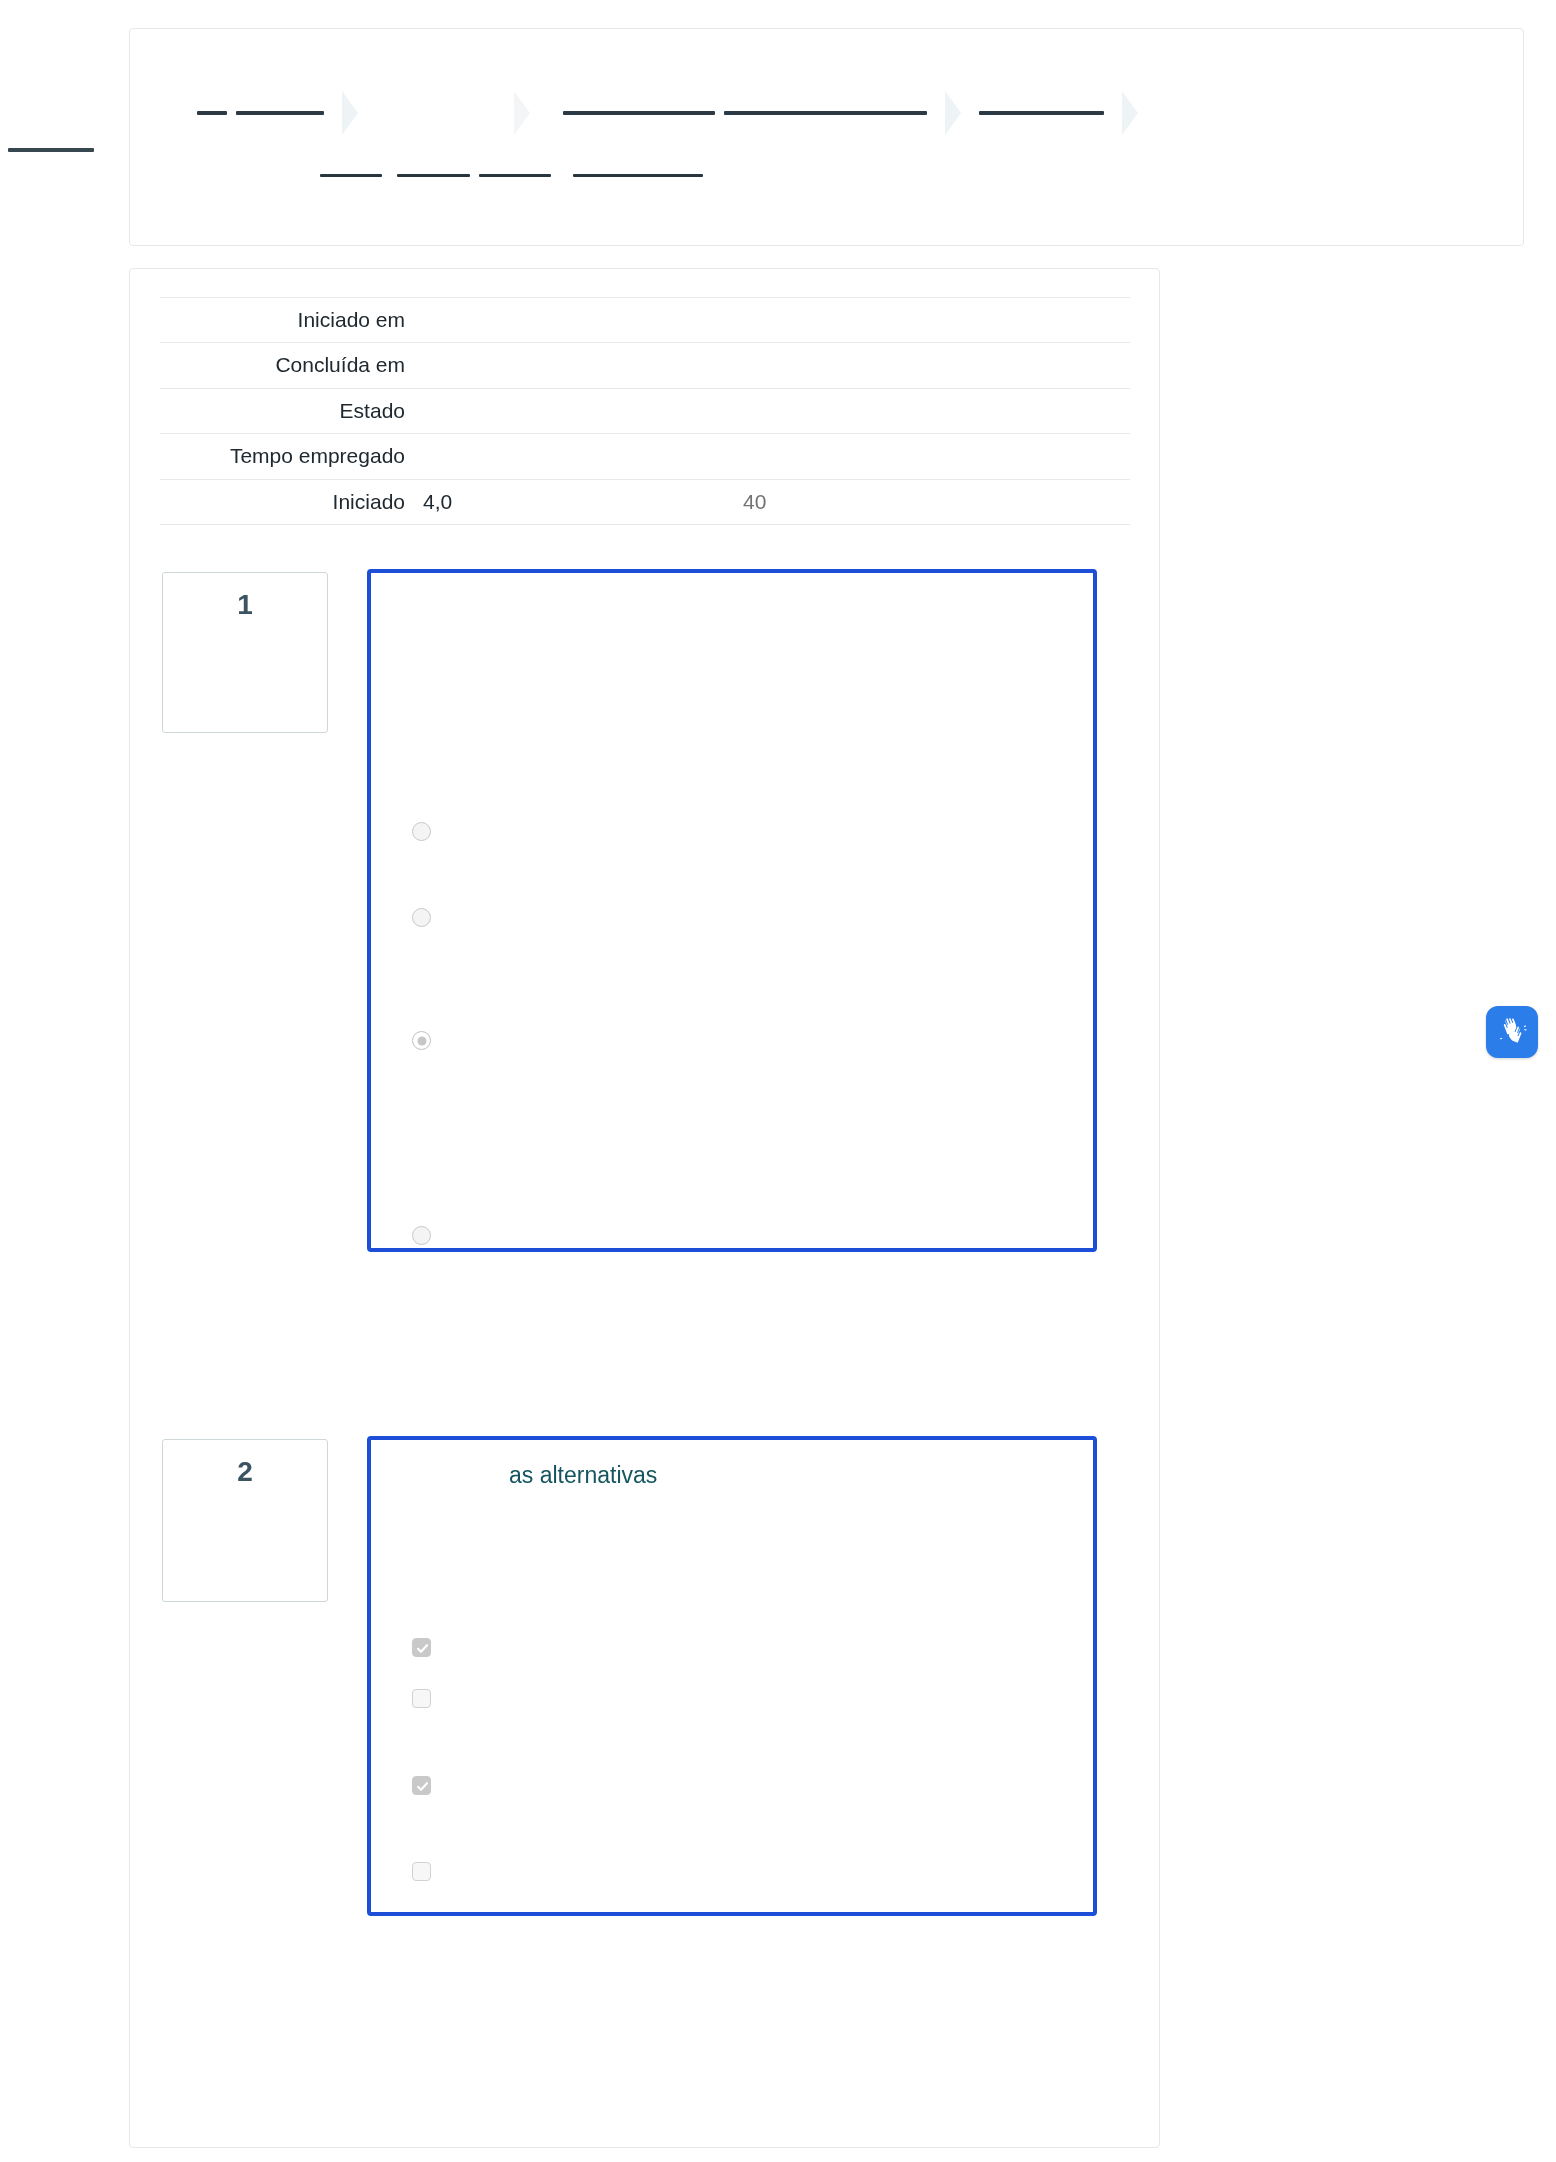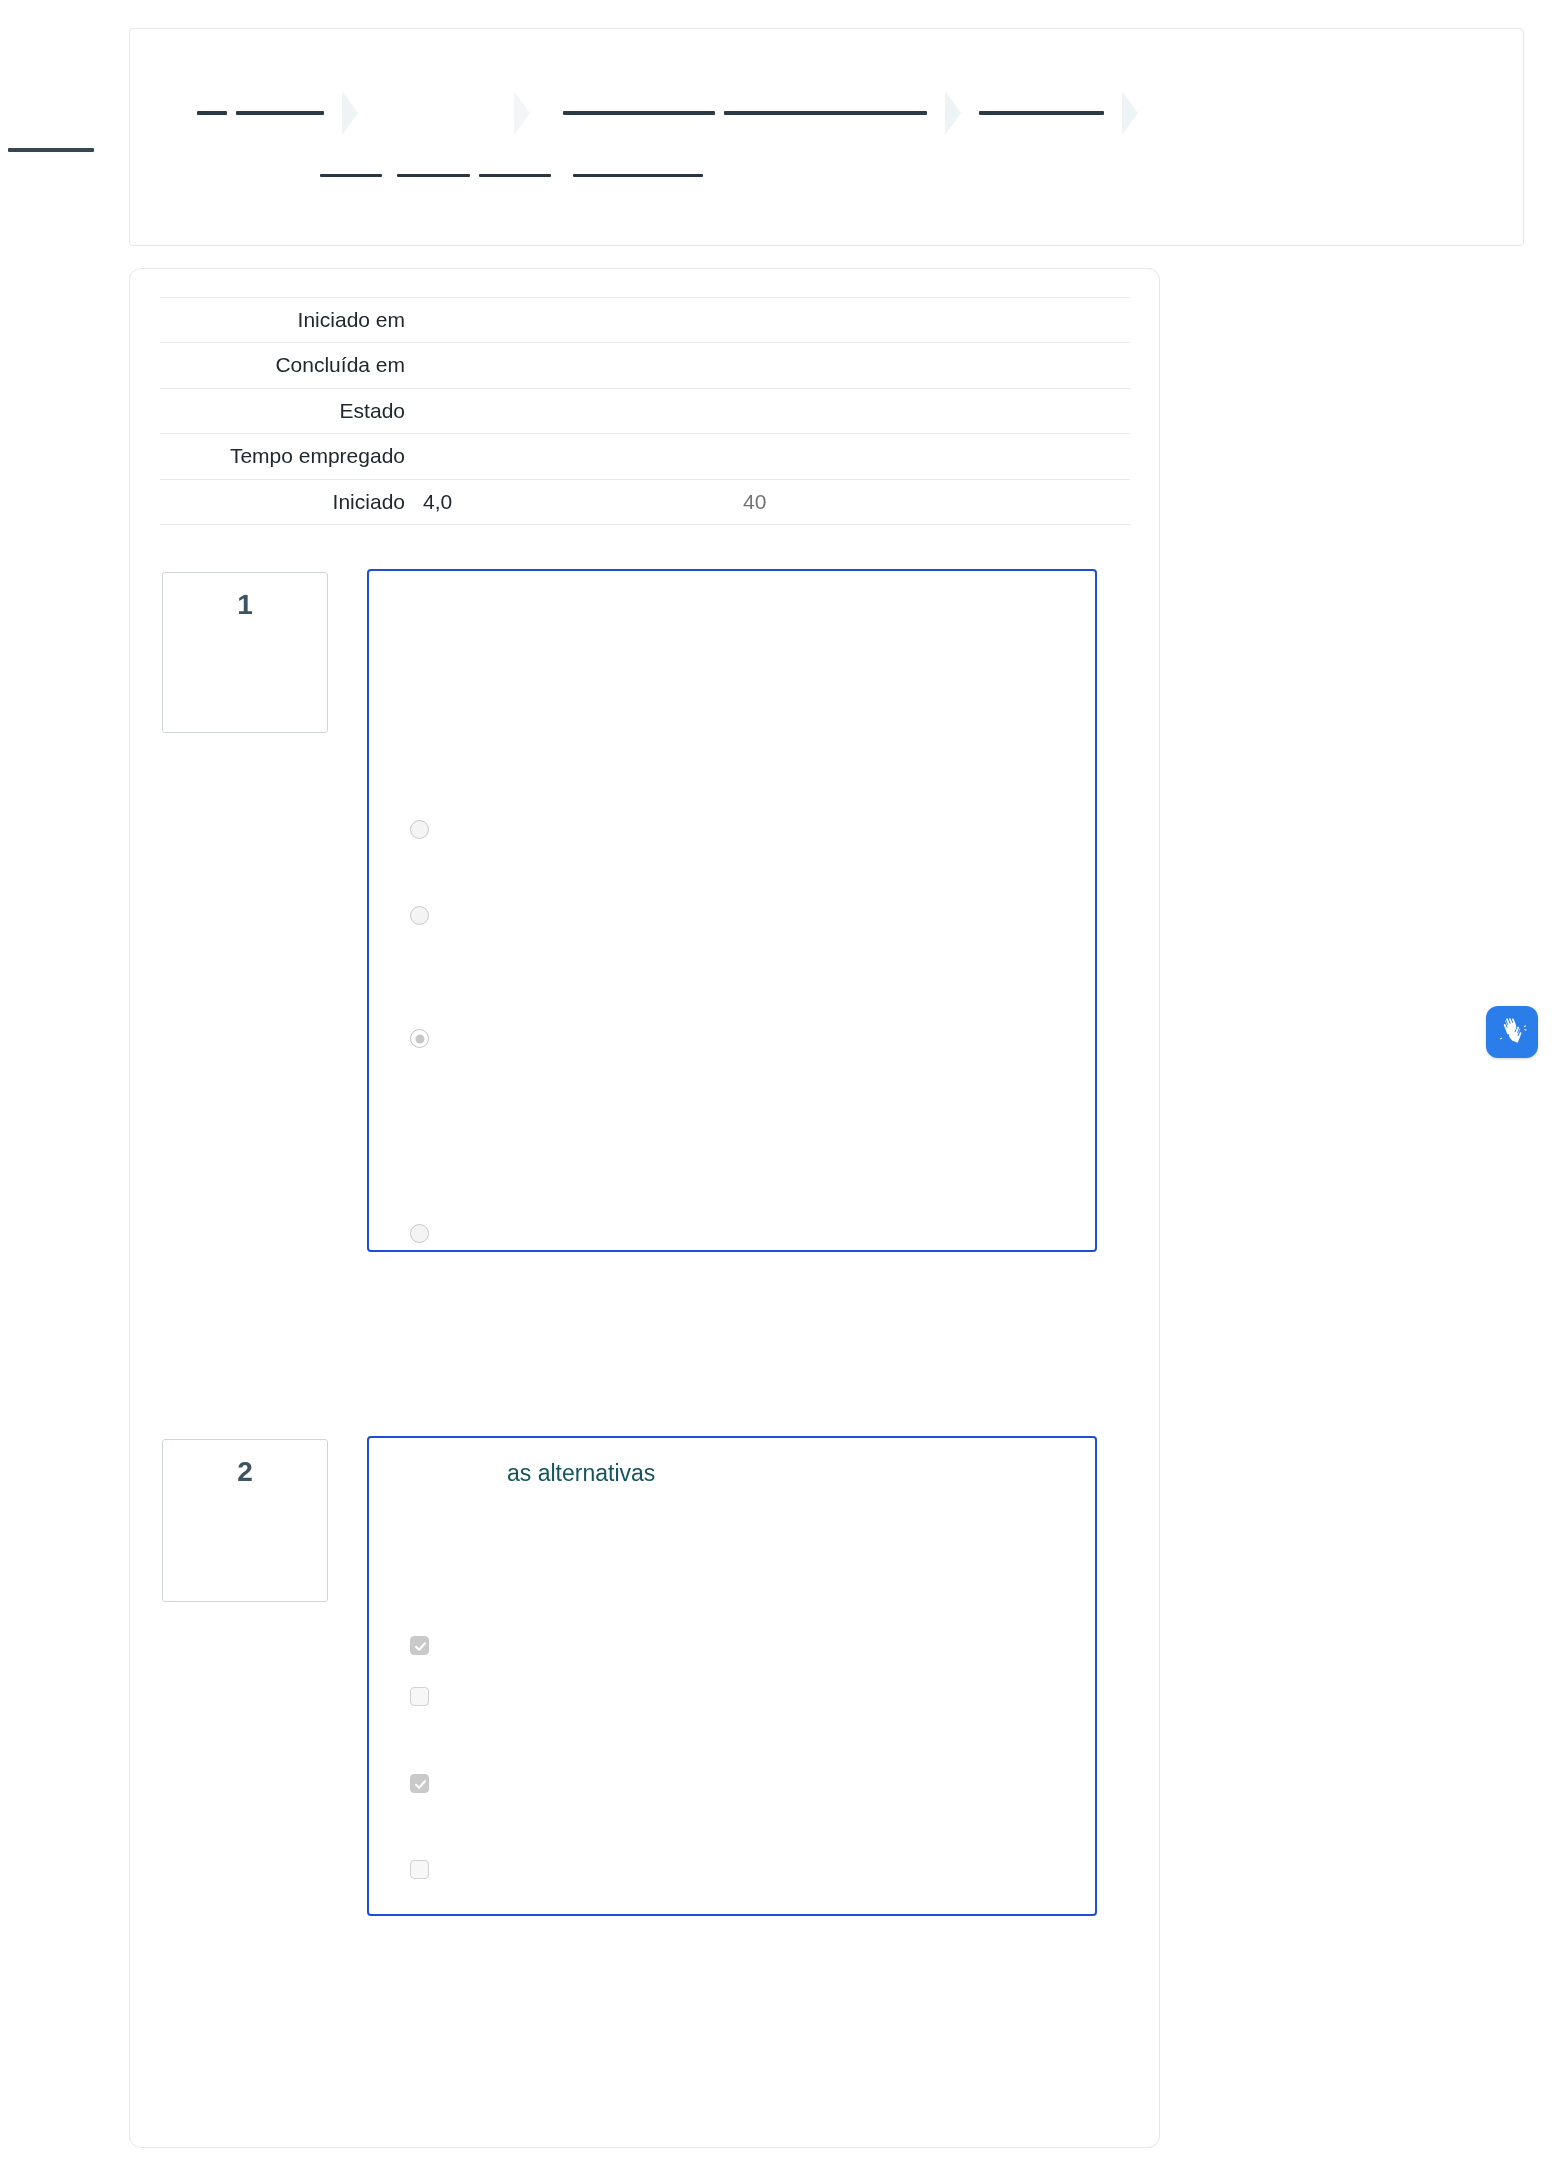--- a/index.html
+++ b/index.html
@@ -46,21 +46,21 @@
   .gap-sm{display:inline-block;width:9px;}
   .gap-md{display:inline-block;width:15px;}
   .gap-lg{display:inline-block;width:22px;}
 
   
   .main-card{
     position:absolute;left:129px;top:268px;
     width:1031px;height:1880px;
     background:#ffffff;
     border:1px solid #e4e8ea;
-    border-radius:12px;
+    border-radius:4px;
     box-sizing:border-box;
   }
 
   
   .summary{
     position:absolute;left:30px;top:28px;
     width:970px;
     border-collapse:collapse;
     font-size:21px;
   }
@@ -100,21 +100,21 @@
   }
   .qnum{
     font-size:28px;
     font-weight:700;
     color:#3c5361;
     line-height:1;
   }
   .qbody{
     position:absolute;
     background:#ffffff;
-    border:2px solid #1d4ed8;
+    border:4px solid #1d4ed8;
     border-radius:4px;
     box-sizing:border-box;
   }
   .qtext{
     font-size:23px;
     color:#14555f;
     font-weight:500;
     position:absolute;
   }
 

